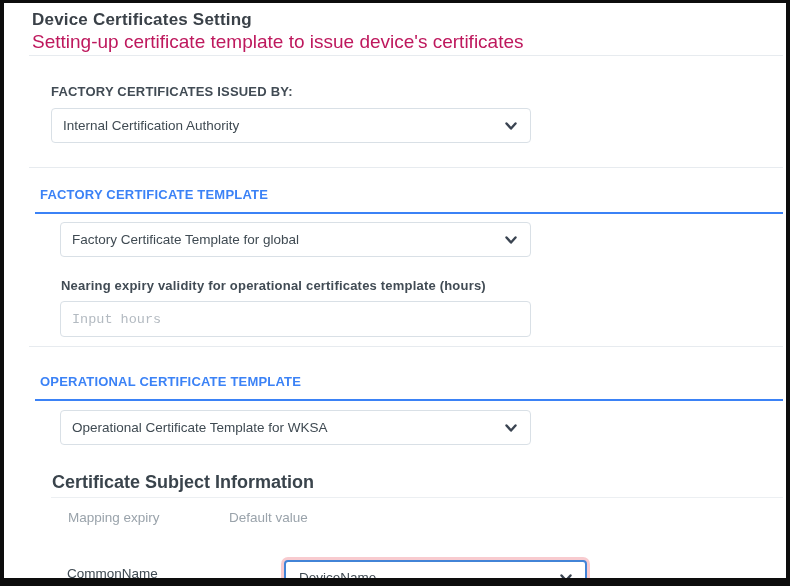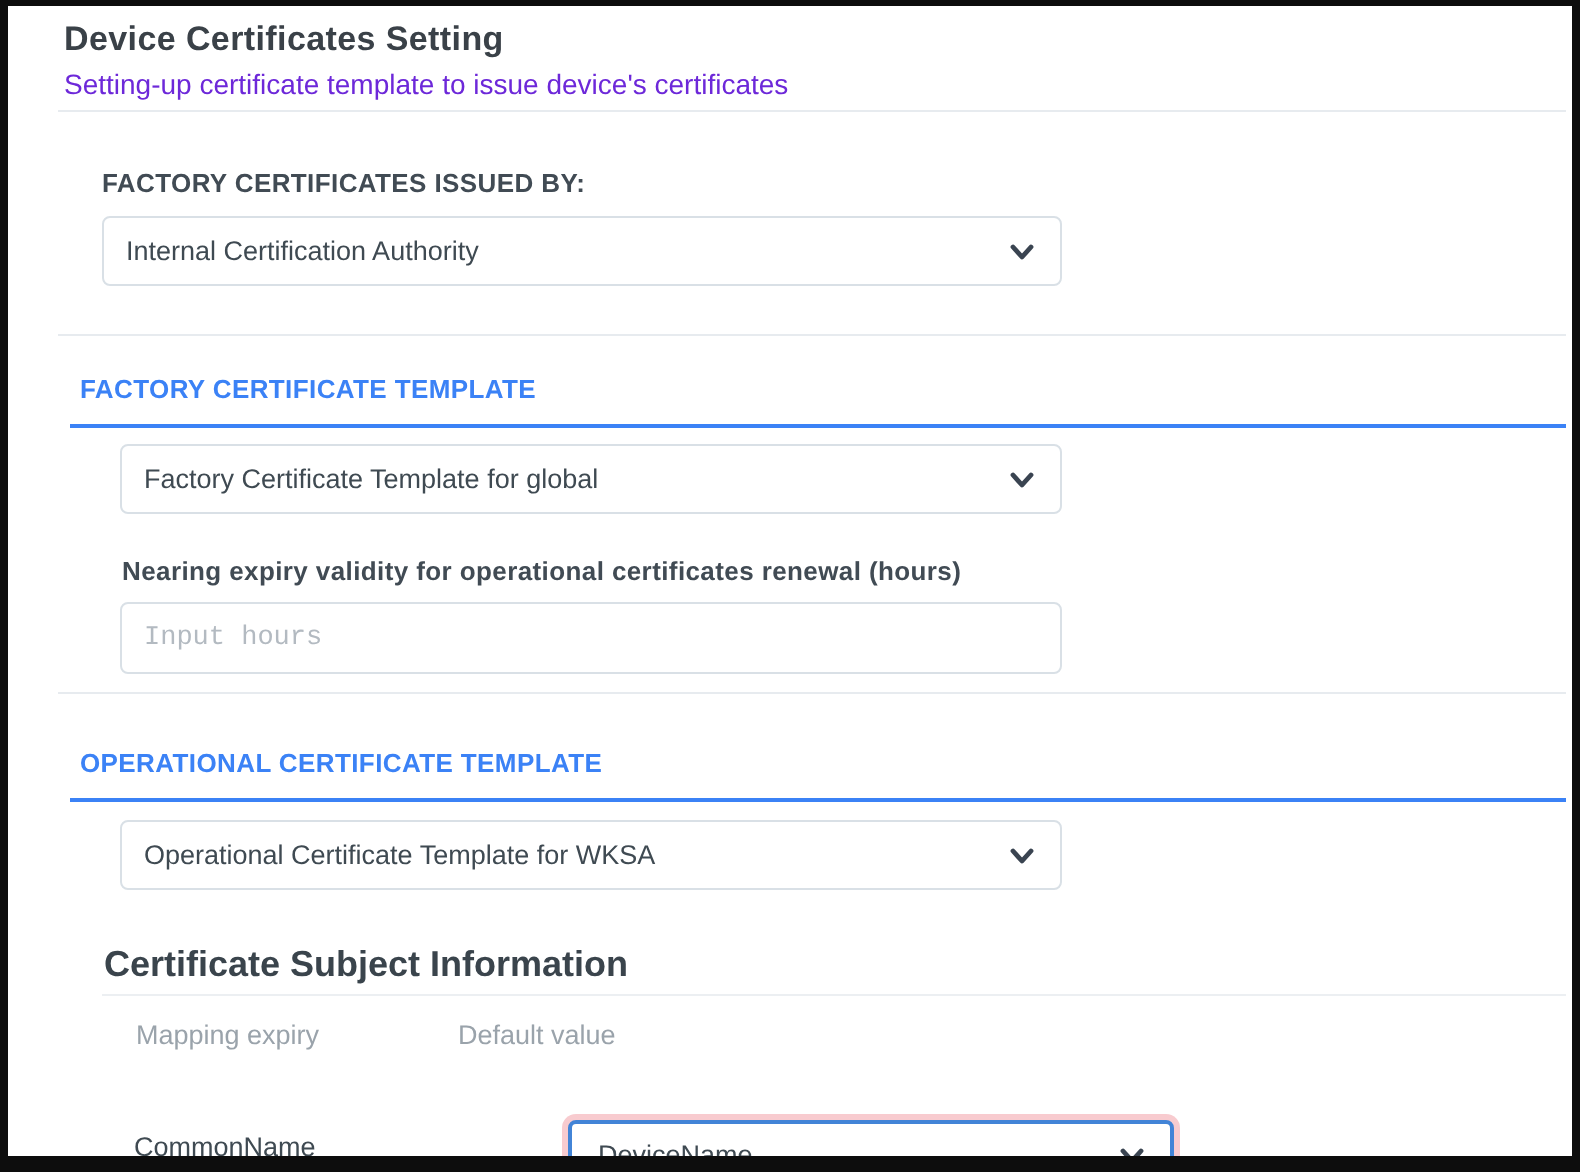--- a/index.html
+++ b/index.html
@@ -22,21 +22,21 @@
     margin: 0 3px 0 25px;
     padding: 6px 0 5px 3px;
     border-bottom: 1px solid #e7ebef;
   }
   .page-title {
     font-size: 17px; font-weight: bold; color: #3a4148;
     line-height: 21px; letter-spacing: .2px;
   }
   .page-subtitle {
     margin-top: 4px;
-    font-size: 14px; color: #6d28d9; line-height: 16px;
+    font-size: 19px; color: #be185d; line-height: 16px;
   }
 
   
   .field-label {
     display: block;
     font-size: 13px; font-weight: bold; color: #414b54;
     line-height: 14px; letter-spacing: .2px;
   }
   .section-divider {
     border: none; border-top: 1px solid #e7ebef;
@@ -147,21 +147,21 @@
     <div class="sec-factory">
       <h2 class="section-heading">FACTORY CERTIFICATE TEMPLATE</h2>
       <div class="select-box">
         <span class="select-text">Factory Certificate Template for global</span>
         <span class="caret">
           <svg width="14" height="14" viewBox="0 0 14 14">
               <polyline points="2.5,4.5 7,9.5 11.5,4.5" fill="none" stroke="#3a4451" stroke-width="2.4" stroke-linecap="round" stroke-linejoin="round"></polyline>
             </svg>
         </span>
       </div>
-      <label class="field-label">Nearing expiry validity for operational certificates renewal (hours)</label>
+      <label class="field-label">Nearing expiry validity for operational certificates template (hours)</label>
       <input class="text-input" type="text" placeholder="Input hours" style="">
     </div>
 
     <hr class="section-divider hr-2">
 
     <div class="sec-operational">
       <h2 class="section-heading">OPERATIONAL CERTIFICATE TEMPLATE</h2>
       <div class="select-box">
         <span class="select-text">Operational Certificate Template for WKSA</span>
         <span class="caret">

